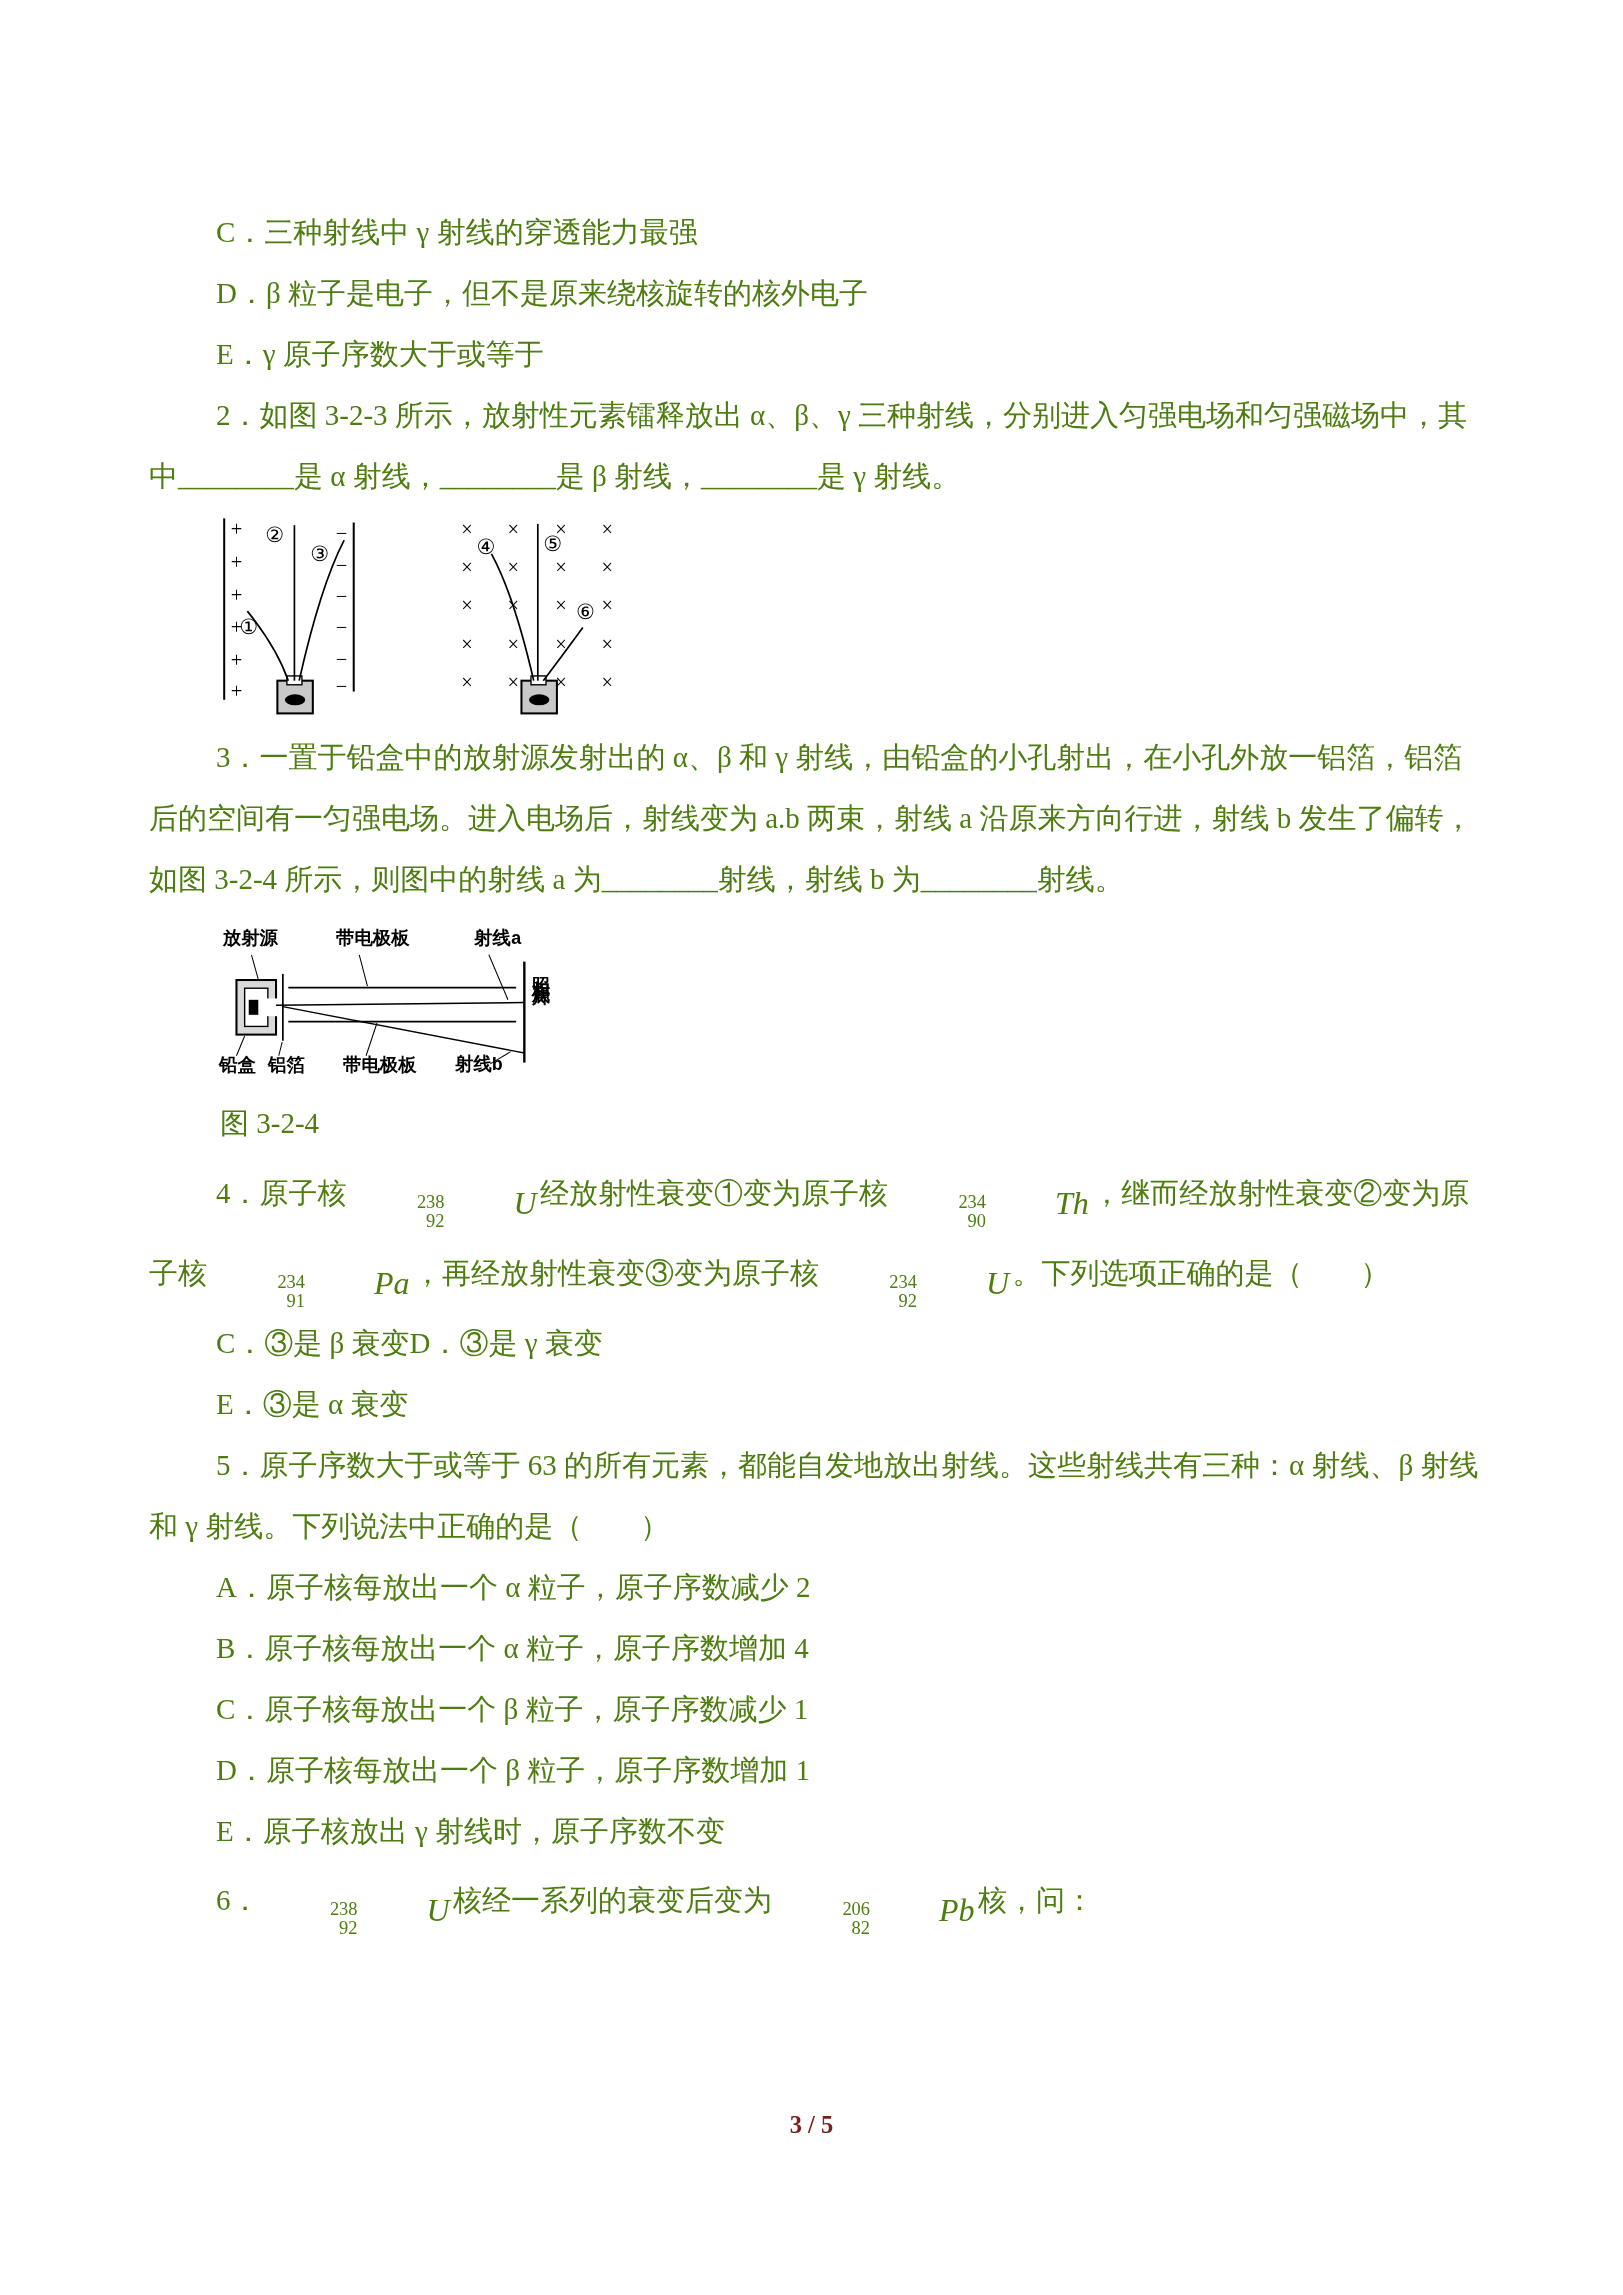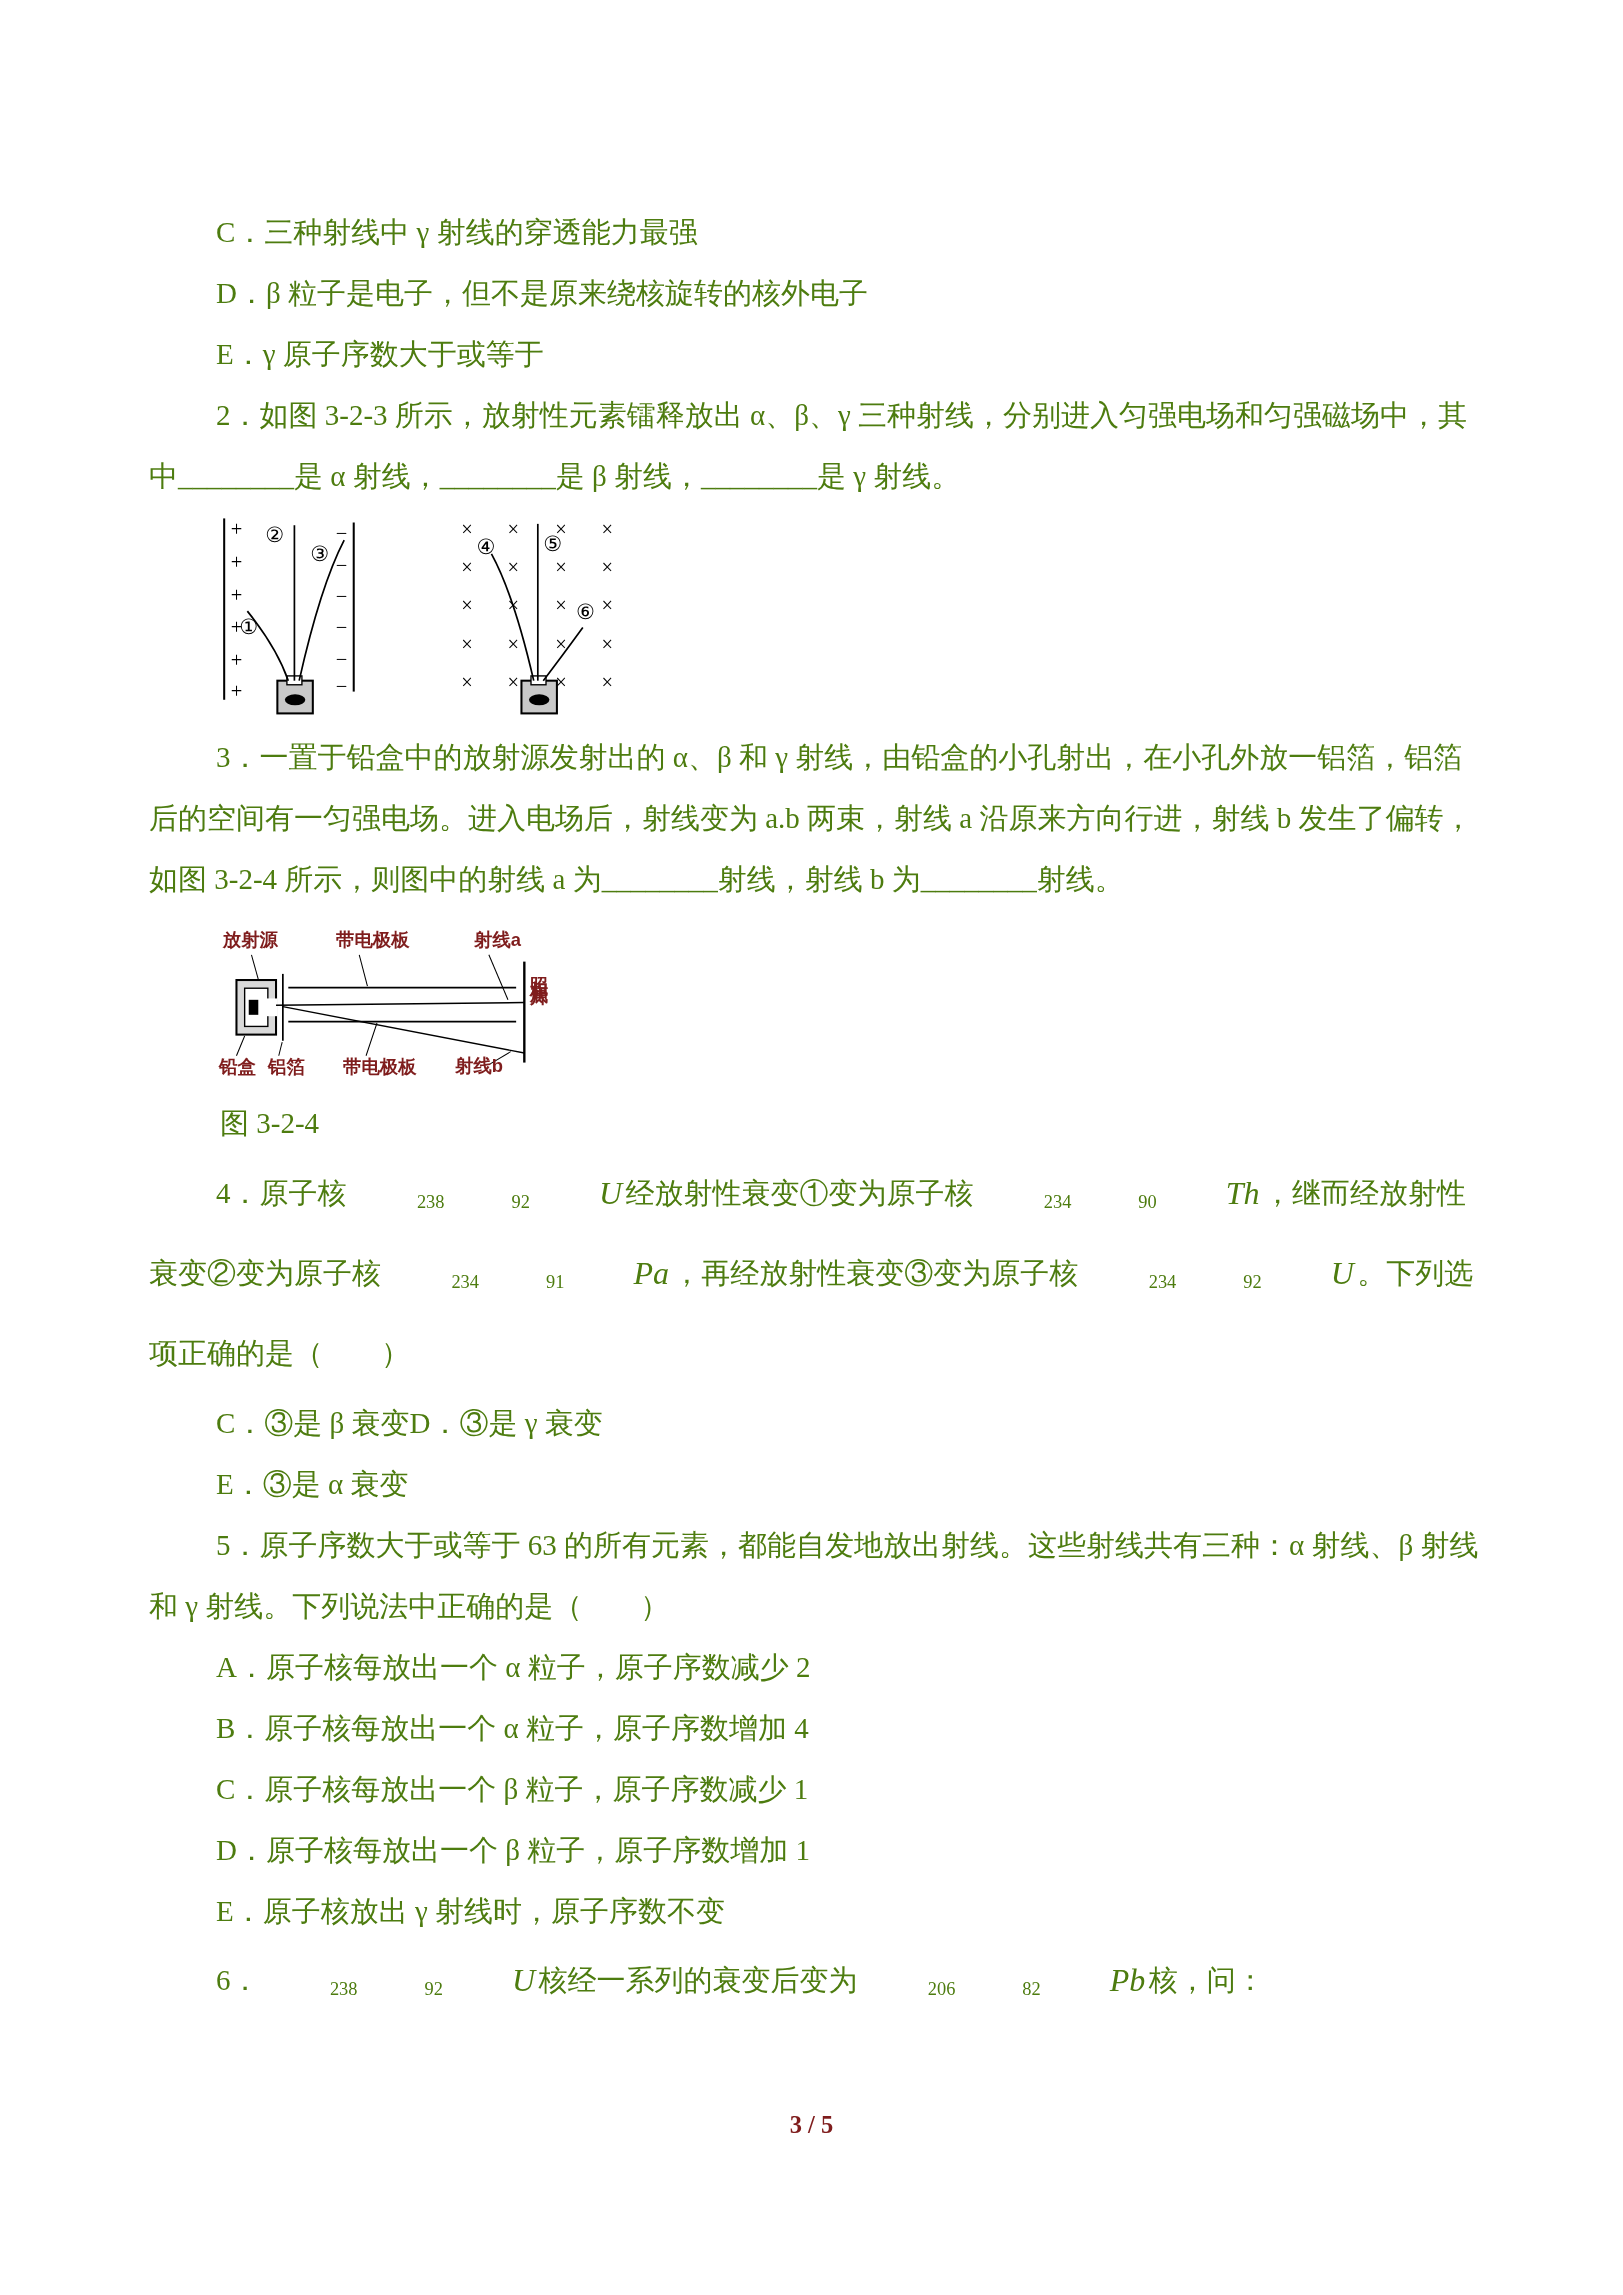--- a/index.html
+++ b/index.html
@@ -23,29 +23,29 @@
   .fig324 { width:382px; height:172px; margin:12.3px 0 0 67px; }
   .st  { stroke:#000; stroke-width:3; }
   .st2 { stroke:#000; stroke-width:2.5; }
   .st3 { stroke:#000; stroke-width:3.5; }
   .ray { fill:none; stroke:#000; stroke-width:2.5; }
   .ray2{ fill:none; stroke:#000; stroke-width:2; }
   .ldr { stroke:#000; stroke-width:1.5; }
   .sgn { font-family:"Liberation Serif",serif; font-size:30px; text-anchor:middle; fill:#000; }
   .num { font-family:"Liberation Serif",serif; font-size:31px; text-anchor:middle; fill:#000; }
   .flabel {
-    position:absolute; white-space:nowrap; color:#7f1d1d;
-    font-family:Liberation Sans, sans-serif;
+    position:absolute; white-space:nowrap; color:#000000;
+    font-family:Liberation Mono, monospace;
     font-weight:bold; font-size:18.4px; line-height:20.5px;
   }
   .vert { writing-mode:vertical-rl; letter-spacing:3.4px; }
 
   
   .nuclide { display:inline-flex; align-items:center; vertical-align:-5.5px; margin:0 3.4px; }
-  .nuclide .stack { display:inline-flex; align-items:flex-end;
+  .nuclide .stack { display:inline-flex; flex-direction:column; align-items:flex-end;
     font-size:18.4px; line-height:19px; font-family:"Liberation Serif",serif;margin-top:19px; }
   .nuclide .sym { font-style:italic; font-size:32px; line-height:1; padding-left:2px;
     font-family:"Liberation Serif",serif; }
 
   .footer { position:absolute; left:0; top:2111px; width:100%; text-align:center;
     font-size:24.5px; font-weight:bold; font-family:"Liberation Serif",serif; color:#7f1d1d; }
 </style>
 </head>
 <body>
 

